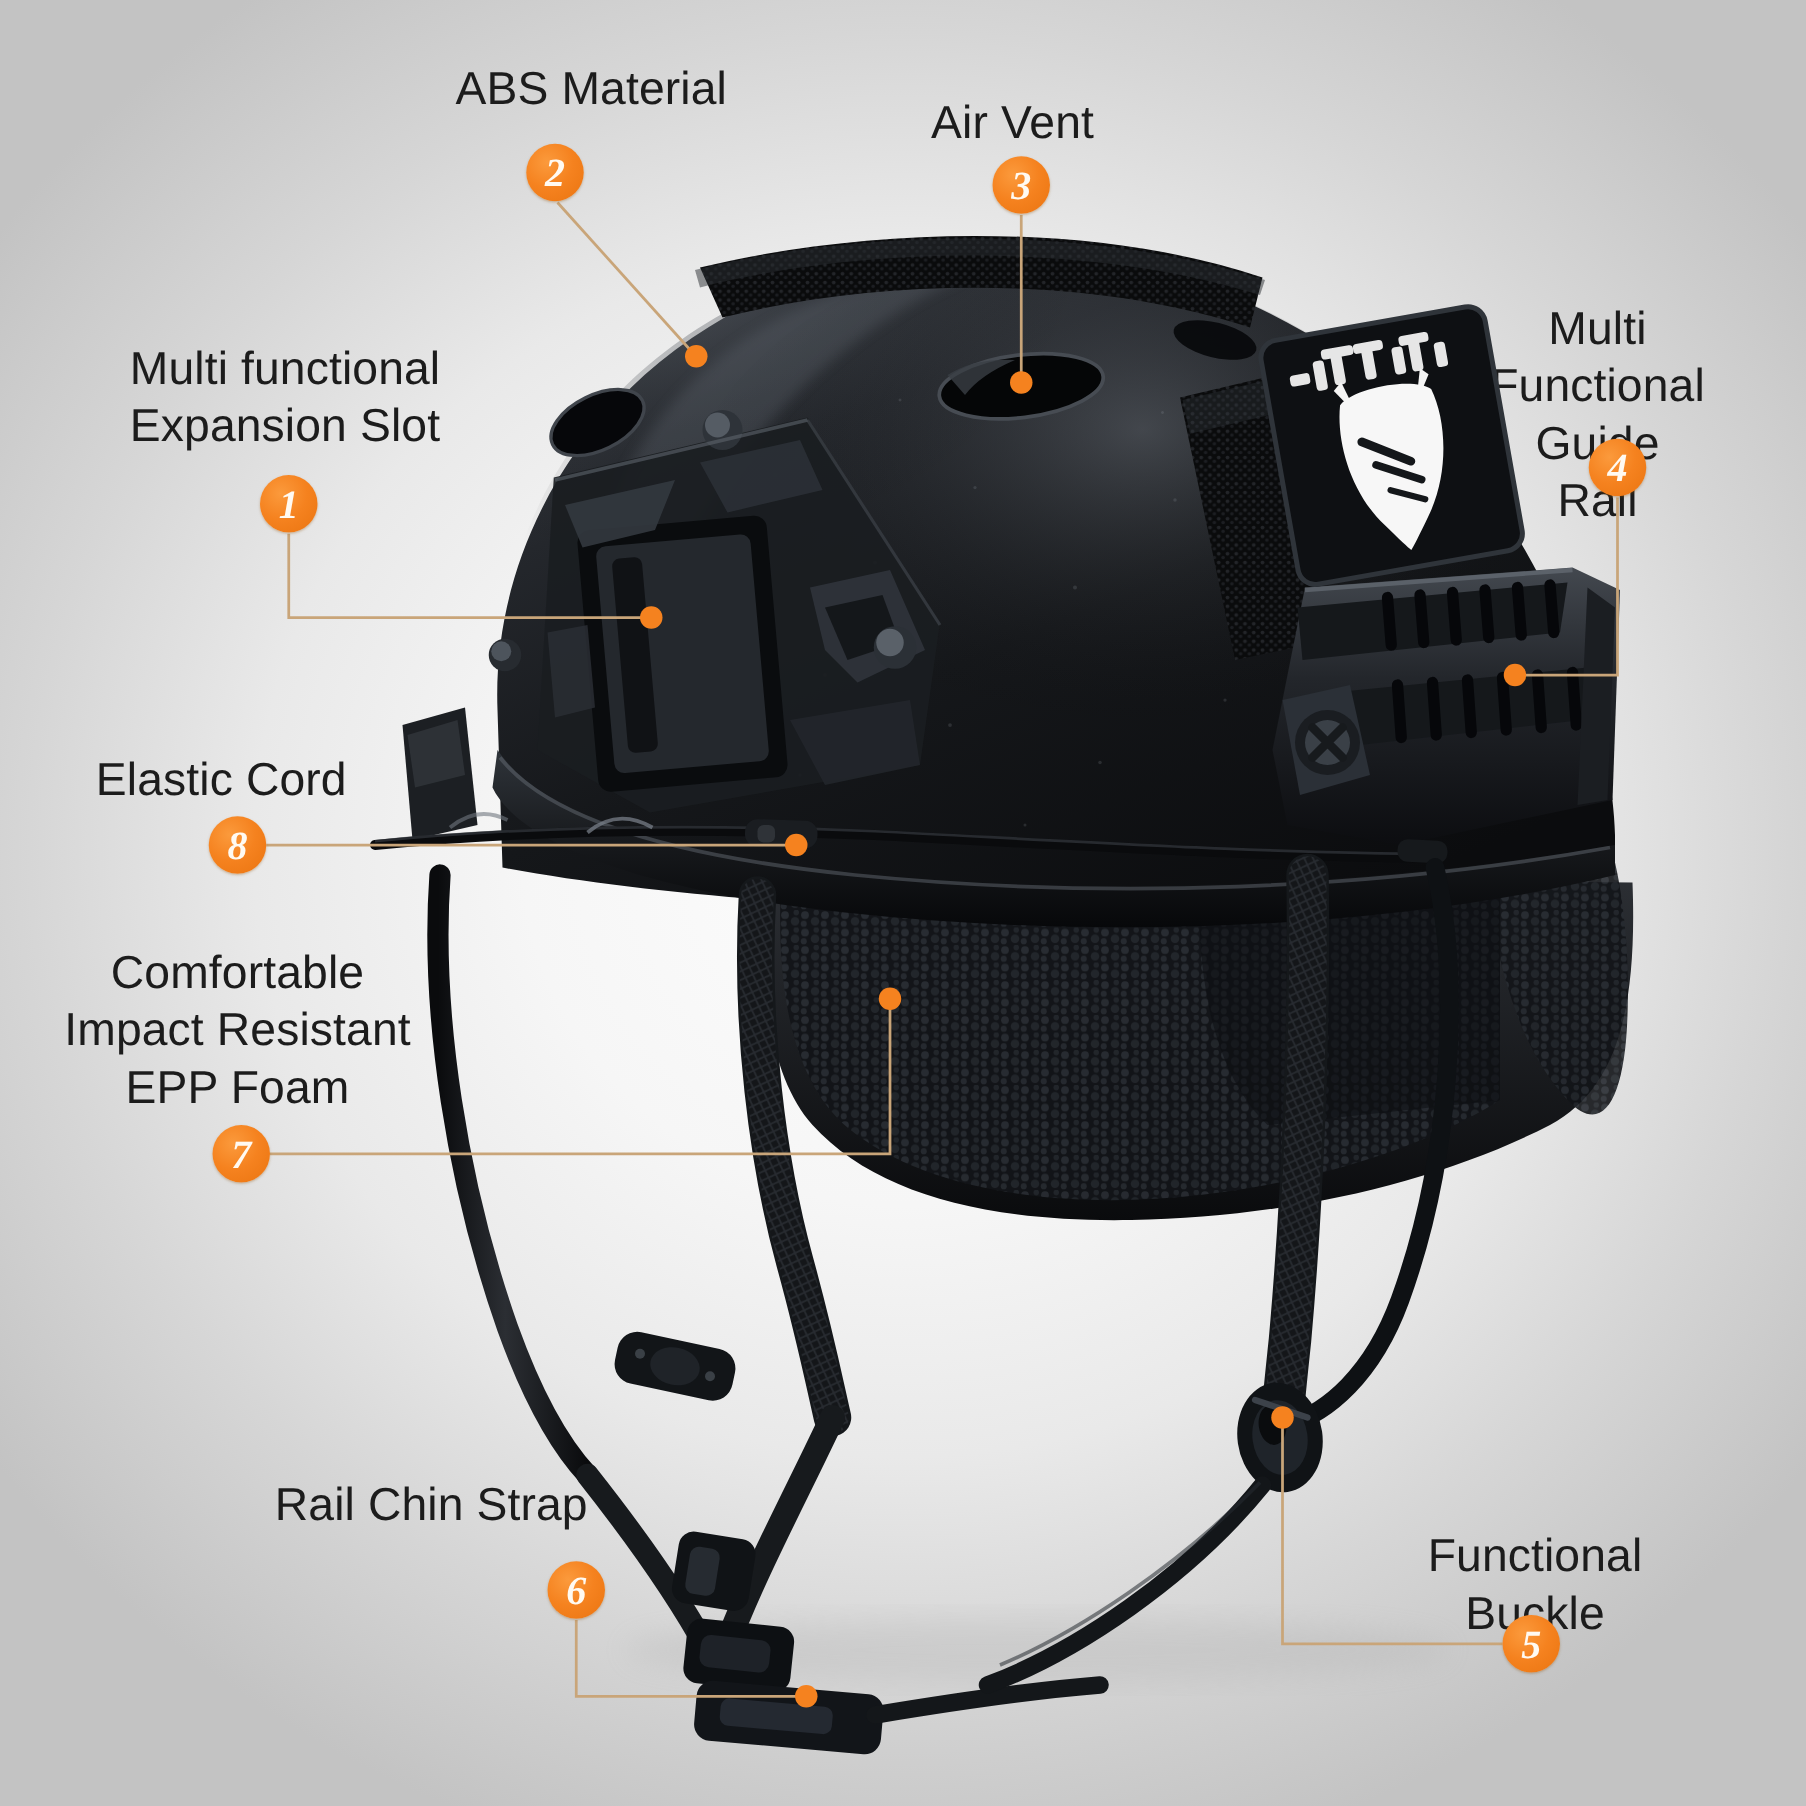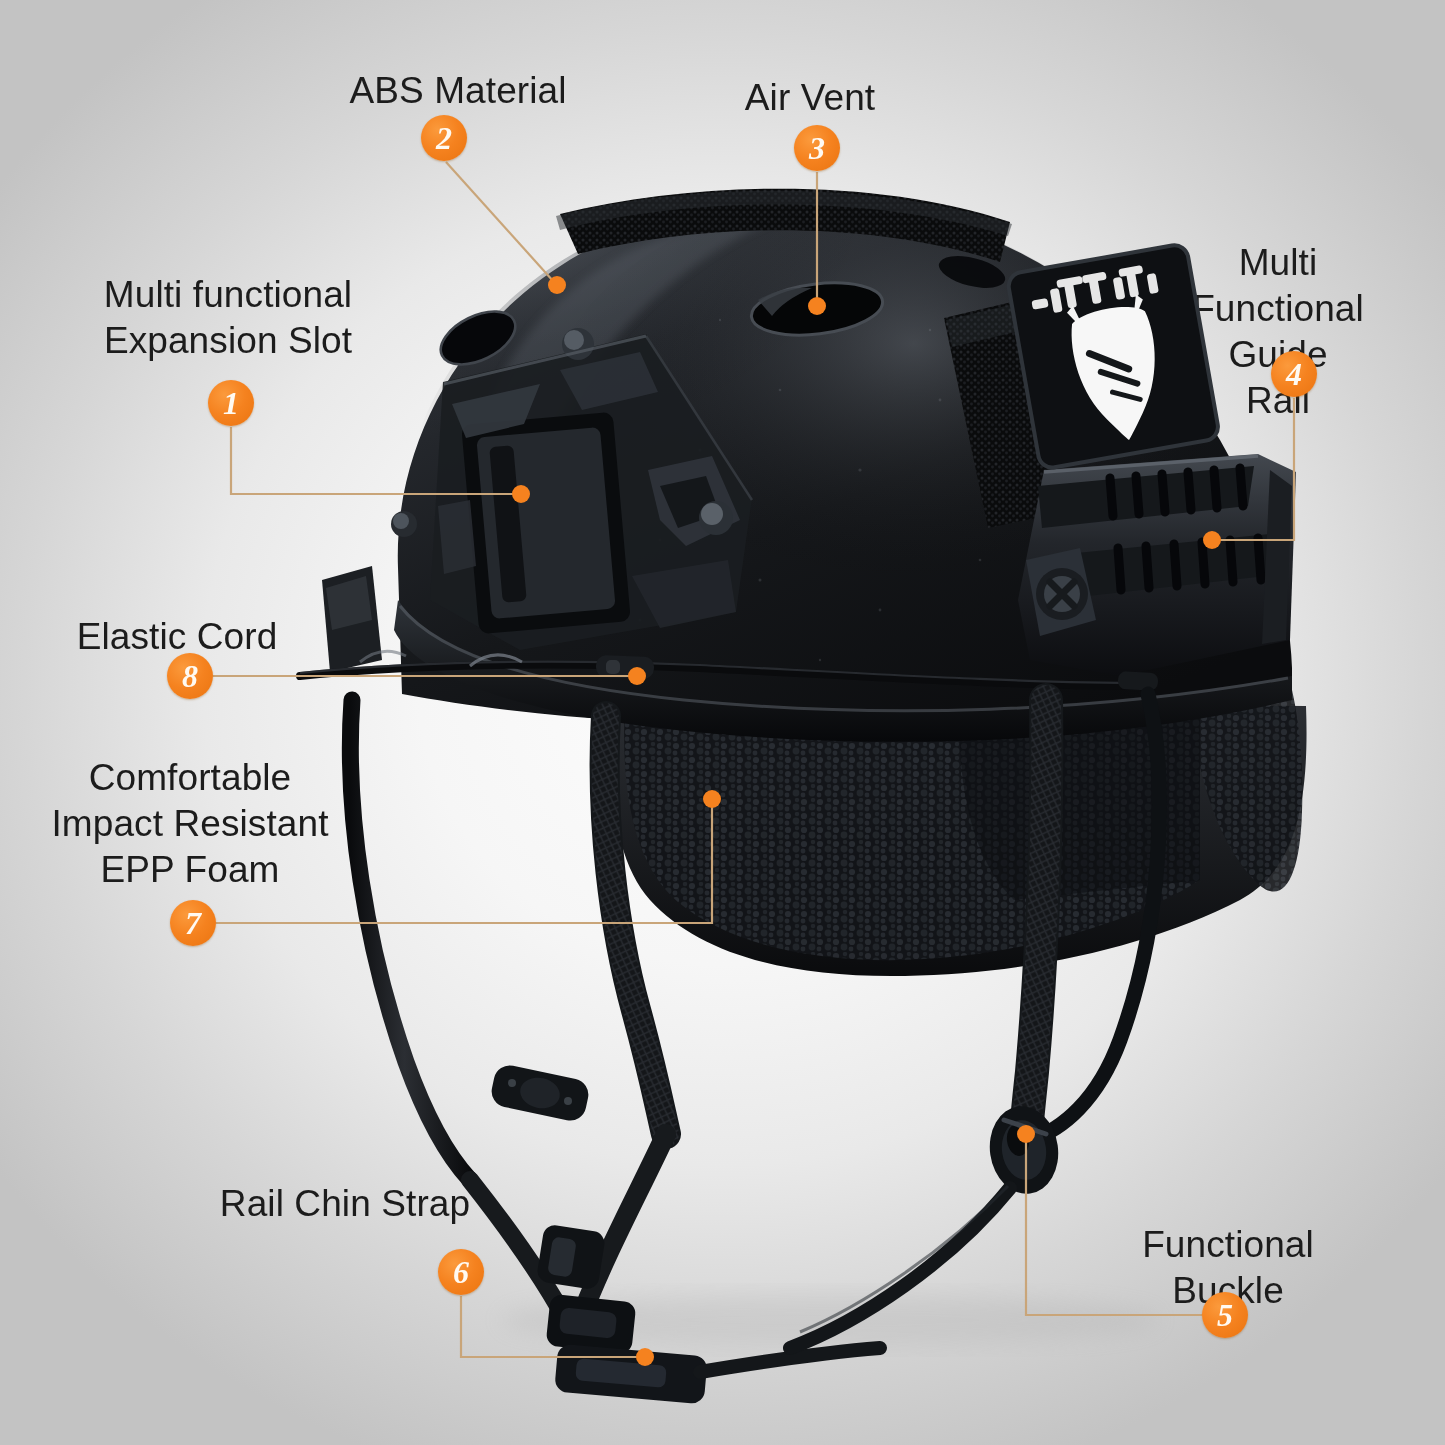--- a/index.html
+++ b/index.html
@@ -349,32 +349,32 @@
         <circle cx="712" cy="799" r="9" class="dot" fill="#f5821f"></circle>
         <path d="M213 676 L630 676" class="lead" stroke="#c9a579"></path>
         <circle cx="637" cy="676" r="9" class="dot" fill="#f5821f"></circle>
       </g>
   </svg>
 
   <div id="callout-layer">
       <div class="label c" style="left: 228px; top: 272px;">Multi functional
 Expansion Slot</div>
       <div class="badge" style="left: 231px; top: 403px;">1</div>
-      <div class="label c" style="left: 458px; top: 48px; margin-top: 20px;">ABS Material</div>
+      <div class="label c" style="left: 473px; top: 48px;">ABS Material</div>
       <div class="badge" style="left: 444px; top: 138px;">2</div>
       <div class="label c" style="left: 810px; top: 75px; text-align: right;">Air Vent</div>
       <div class="badge" style="left: 817px; top: 148px;">3</div>
       <div class="label c" style="left: 1278px; top: 240px;">Multi Functional
 Guide Rail</div>
       <div class="badge" style="left: 1294px; top: 374px;">4</div>
       <div class="label c" style="left: 1228px; top: 1222px;">Functional Buckle</div>
       <div class="badge" style="left: 1225px; top: 1315px;">5</div>
       <div class="label c" style="left: 345px; top: 1181px;">Rail Chin Strap</div>
       <div class="badge" style="left: 461px; top: 1272px;">6</div>
       <div class="label c" style="left: 190px; top: 755px; text-align: center;">Comfortable
 Impact Resistant
 EPP Foam</div>
       <div class="badge" style="left: 193px; top: 923px;">7</div>
-      <div class="label c" style="left: 177px; top: 601px; margin-top: 13px;">Elastic Cord</div>
+      <div class="label c" style="left: 177px; top: 601px;">Elastic Cord</div>
       <div class="badge" style="left: 190px; top: 676px;">8</div>
     </div>
 
 </div>
 
 </body></html>

